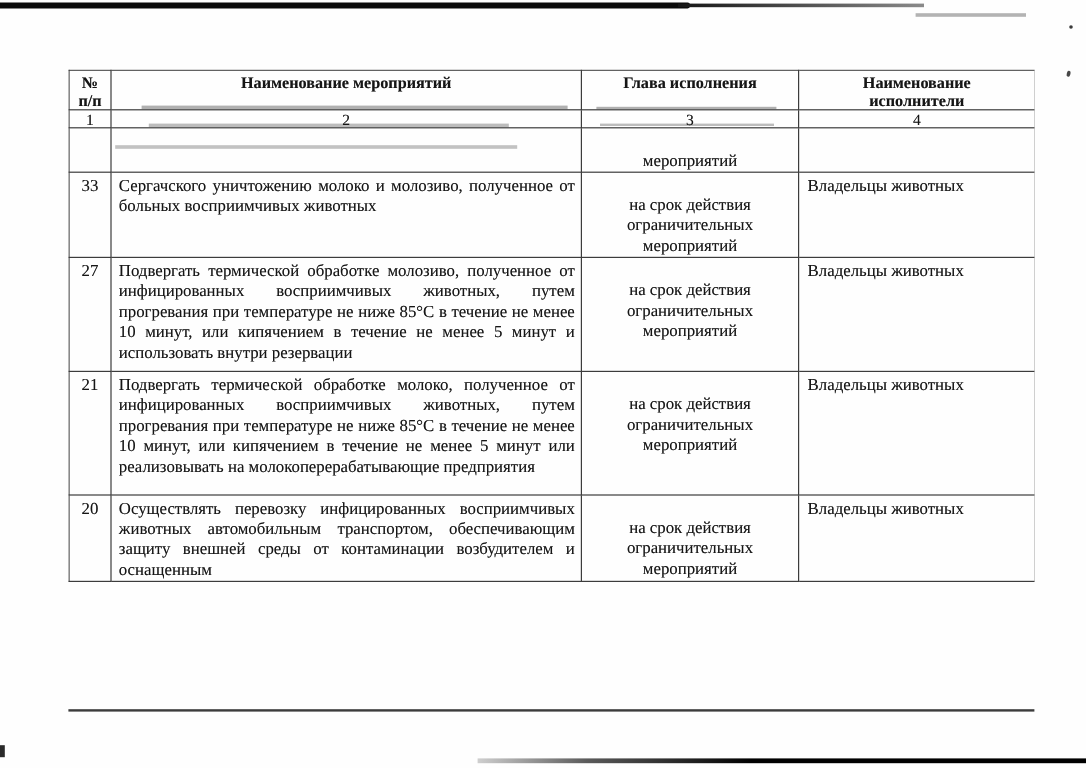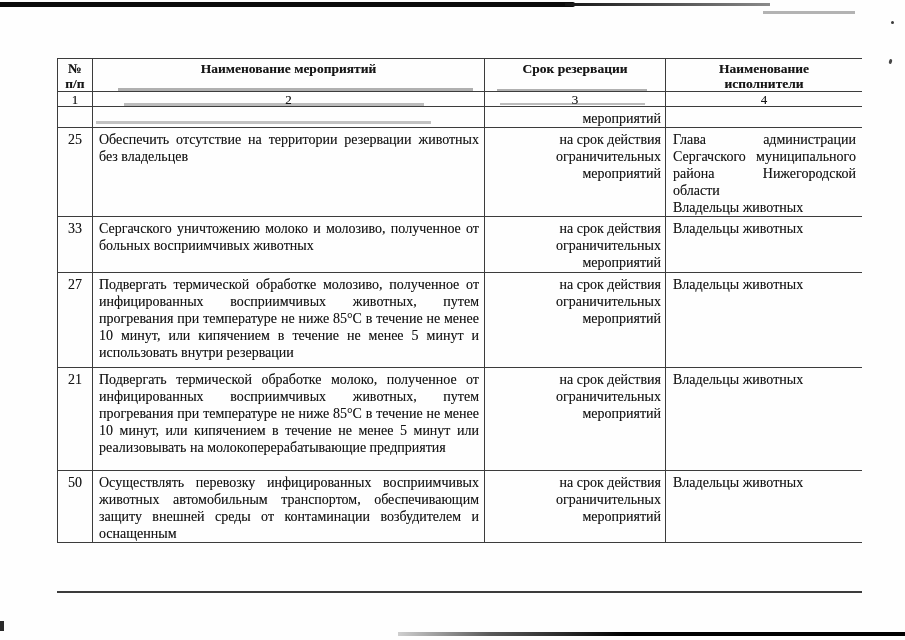--- a/index.html
+++ b/index.html
@@ -32,21 +32,21 @@
   th,td{
     border:1px solid #3c3c3c;vertical-align:top;overflow:hidden;
     font-size:14px;line-height:17px;padding:0;
     text-shadow:0 0 .4px rgba(20,20,20,.45);
   }
   th{font-weight:bold;text-align:center;font-size:13.5px;line-height:15px;padding-top:2px;}
   .pre{white-space:pre-line;}
   tr.nums td{font-size:13px;line-height:13px;text-align:center;padding-top:1px;}
   td.c-num{text-align:center;padding-top:3px;}
   td.c-name{text-align:justify;padding:3px 5px 0 6px;}
-  td.c-term{text-align:right;padding:3px 4px 0 4px;}
+  td.c-term{text-align:center;padding:19px 4px 0 4px;}
   td.c-exec{text-align:justify;padding:3px 6px 0 7px;white-space:pre-line;}
 </style>
 </head>
 <body>
 
 <div class="page">
 
   <div class="artifact scan-top-1"></div>
   <div class="artifact scan-top-2"></div>
   <div class="artifact scan-top-3"></div>
@@ -67,46 +67,39 @@
           <col class="c2">
           <col class="c3">
           <col class="c4">
         </colgroup>
 
       <tbody>
           <tr style="height:33px">
         <th class="pre">№
 п/п</th>
         <th>Наименование мероприятий</th>
-        <th>Срок резервации</th>
+        <th>Глава исполнения</th>
         <th class="pre">Наименование
 исполнители</th>
       </tr>
 
       <tr class="nums" style="height:15px">
         <td>1</td>
         <td>2</td>
         <td>3</td>
         <td>4</td>
       </tr>
 
       <tr style="height:18px">
         <td class="c-num"></td>
         <td class="c-name"></td>
         <td class="c-term">мероприятий</td>
         <td class="c-exec"></td>
       </tr>
 
-      <tr style="height:88px">
-        <td class="c-num">25</td>
-        <td class="c-name">Обеспечить отсутствие на территории резервации животных без владельцев</td>
-        <td class="c-term">на срок действия ограничительных мероприятий</td>
-        <td class="c-exec">Глава администрации Сергачского муниципального района Нижегородской области
-Владельцы животных</td>
-      </tr>
 
       <tr style="height:56px">
         <td class="c-num">33</td>
         <td class="c-name">Сергачского уничтожению молоко и молозиво, полученное от больных восприимчивых животных</td>
         <td class="c-term">на срок действия ограничительных мероприятий</td>
         <td class="c-exec">Владельцы животных</td>
       </tr>
 
       <tr style="height:95px">
         <td class="c-num">27</td>
@@ -117,21 +110,21 @@
 
       <tr style="height:103px">
         <td class="c-num">21</td>
         <td class="c-name">Подвергать термической обработке молоко, полученное от инфицированных восприимчивых животных, путем прогревания при температуре не ниже 85°С в течение не менее 10 минут, или кипячением в течение не менее 5 минут или реализовывать на молокоперерабатывающие предприятия</td>
         <td class="c-term">на срок действия ограничительных мероприятий</td>
         <td class="c-exec">Владельцы животных</td>
       </tr>
 
 
       <tr style="height:64px">
-        <td class="c-num">50</td>
+        <td class="c-num">20</td>
         <td class="c-name">Осуществлять перевозку инфицированных восприимчивых животных автомобильным транспортом, обеспечивающим защиту внешней среды от контаминации возбудителем и оснащенным</td>
         <td class="c-term">на срок действия ограничительных мероприятий</td>
         <td class="c-exec">Владельцы животных</td>
       </tr>
 
     </tbody>
       </table>
   </div>
 </div>
 

